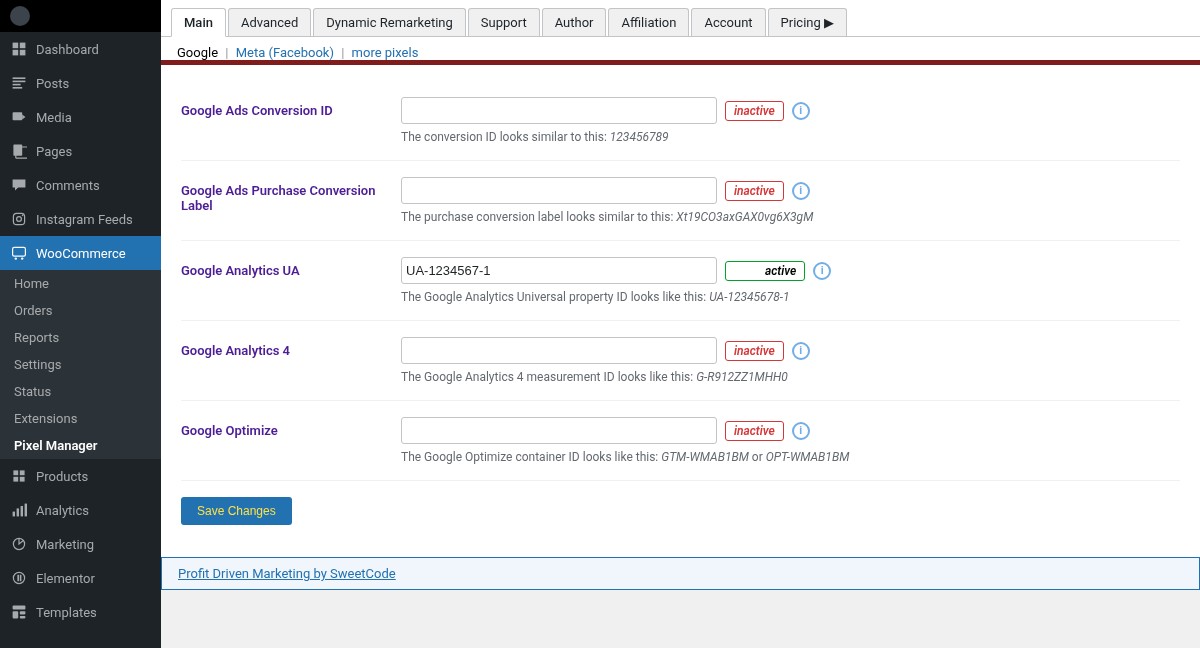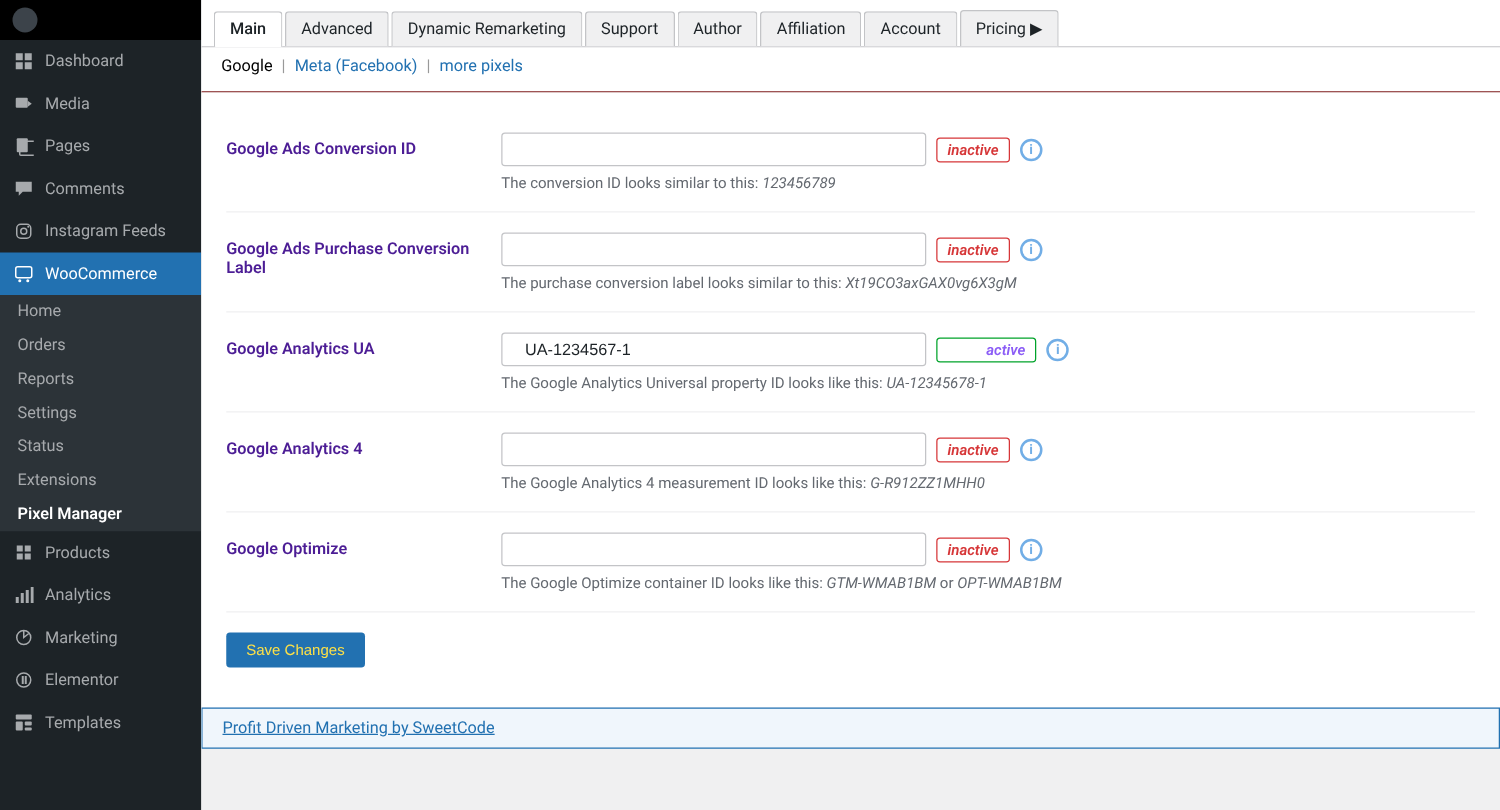--- a/index.html
+++ b/index.html
@@ -98,22 +98,22 @@
     .tab.active {
       background: #fff;
       border-bottom: 1px solid #fff;
       margin-bottom: -1px;
       font-weight: 500;
     }
 
     
     .page-subnav {
       background: #fff;
-      padding: 8px 16px 12px 16px;
-      border-bottom: 1px solid #7f1d1d;
+      padding: 8px 16px 0 16px;
+      border-bottom: 5px solid #7f1d1d;
       font-size: 13px;
     }
     .page-subnav a { color: #2271b1; text-decoration: none; }
     .page-subnav .sep { color: #999; margin: 0 4px; }
 
     
     .form-area {
       padding: 16px 20px;
       background: #fff;
     }
@@ -140,39 +140,39 @@
       flex: 1;
     }
 
     .field-row {
       display: flex;
       align-items: center;
       gap: 8px;
     }
 
     .form-input {
-      width: 340px;
-      padding: 5px 18px;
+      width: 316px;
+      padding: 5px 4px;
       border: 1px solid #c3c4c7;
       border-radius: 3px;
       font-size: 13px;
       color: #1d2327;
       background: #fff;
     }
 
     .badge {
       padding: 2px 8px;
       border-radius: 3px;
       font-size: 12px;
       font-weight: 600;
       border: 1px solid;
       font-style: italic;
     }
     .badge-inactive { color: #d63638; border-color: #d63638; background: #fff; }
-    .badge-active { color: #8b5cf6; border-color: #00a32a; background: #fff; padding-left: 39px; }
+    .badge-active { color: #000000; border-color: #00a32a; background: #fff; padding-left: 39px; }
 
     .info-icon {
       width: 18px; height: 18px;
       border: 2px solid #72aee6;
       border-radius: 50%;
       display: flex; align-items: center; justify-content: center;
       color: #72aee6;
       font-size: 11px;
       font-weight: 700;
       cursor: pointer;
@@ -222,20 +222,31 @@
       <svg viewBox="0 0 20 20">
           <rect x="2" y="2" width="7" height="7"></rect>
           <rect x="11" y="2" width="7" height="7"></rect>
           <rect x="2" y="11" width="7" height="7"></rect>
           <rect x="11" y="11" width="7" height="7"></rect>
         </svg>
     </span>
     <span>Dashboard</span>
   </div>
 
+  <div class="sidebar-item">
+    <span class="icon">
+      <svg viewBox="0 0 20 20">
+          <rect x="2" y="3" width="16" height="2"></rect>
+          <rect x="2" y="7" width="16" height="2"></rect>
+          <rect x="2" y="11" width="10" height="2"></rect>
+          <rect x="2" y="15" width="12" height="2"></rect>
+        </svg>
+    </span>
+    <span>Posts</span>
+  </div>
 
   <div class="sidebar-item">
     <span class="icon">
       <svg viewBox="0 0 20 20">
           <rect x="2" y="4" width="12" height="10" rx="1"></rect>
           <polygon points="14,7 18,10 14,13"></polygon>
         </svg>
     </span>
     <span>Media</span>
   </div>

